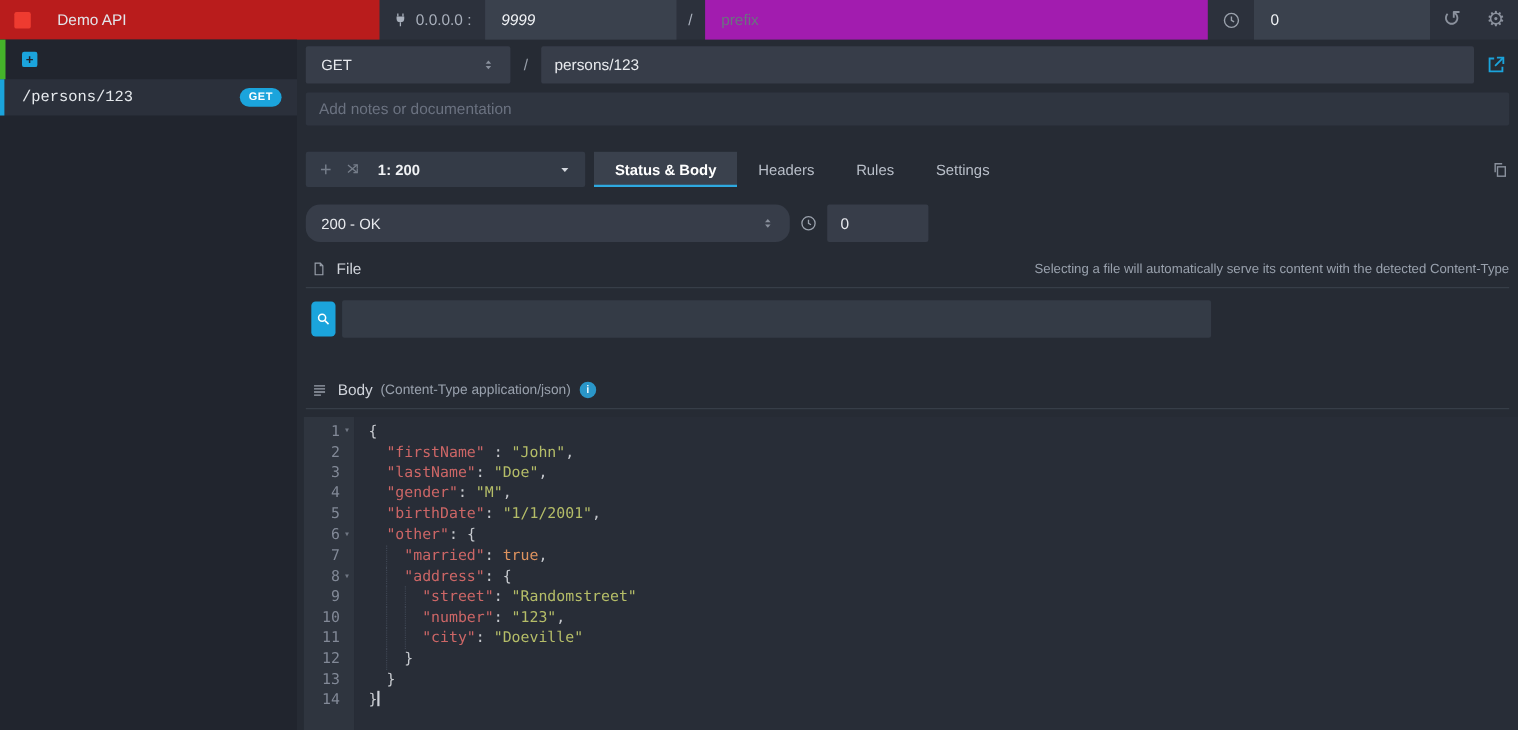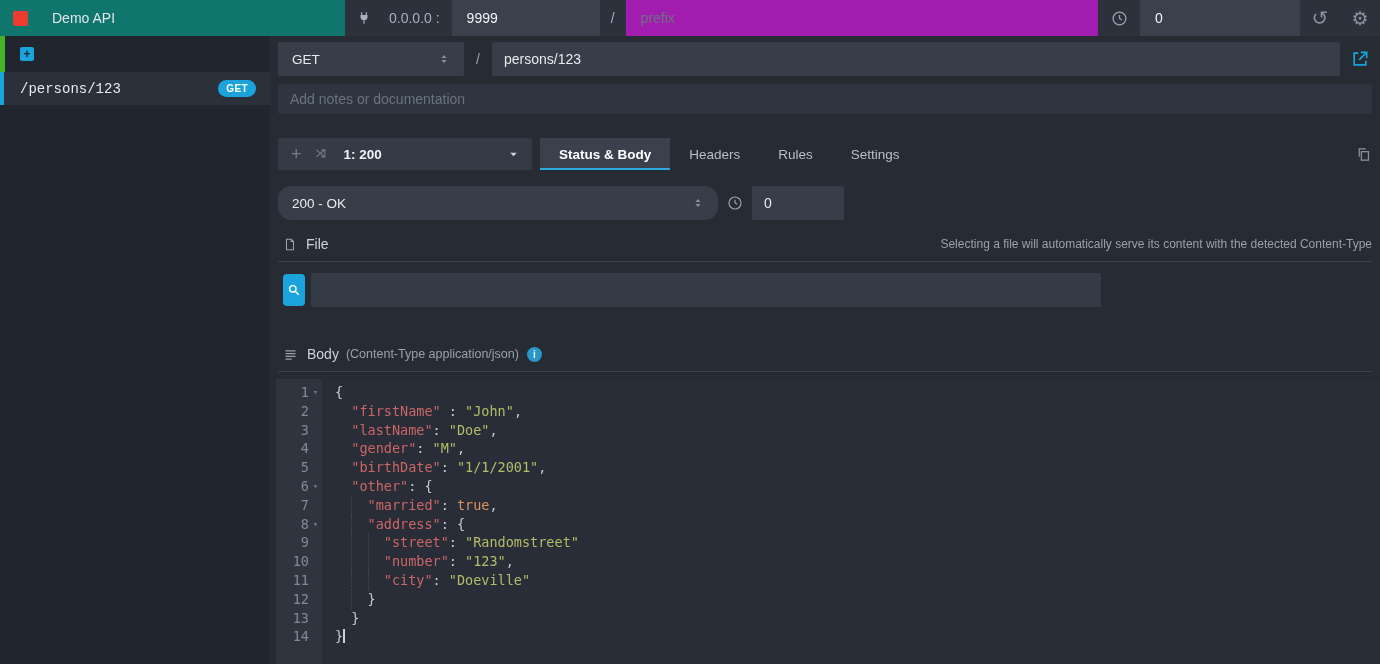--- a/index.html
+++ b/index.html
@@ -4,26 +4,26 @@
 <style>
   * { margin:0; padding:0; box-sizing:border-box; }
   html,body { width:1380px; height:664px; overflow:hidden; background:#262B34;
               font-family:"Liberation Sans", sans-serif; font-size:14px; color:#D0D4DA; }
   svg { display:block; }
   input { font-family:inherit; border:none; outline:none; }
   input::placeholder { color:#6B7280; }
 
   
   .topbar { height:36px; background:#2C313C; display:flex; align-items:stretch; }
-  .tb-title { width:345px; background:#0f766e; display:flex; align-items:center; padding-left:13px; flex-shrink:0; }
+  .tb-title { width:345px; background:#b91c1c; display:flex; align-items:center; padding-left:13px; flex-shrink:0; }
   .status-square { width:15px; height:15px; background:#EE3B30; border-radius:2px; }
   .tb-app-title { margin-left:24px; color:#E2E5EA; font-size:14px; }
-  .tb-host { display:flex; align-items:center; gap:18px; padding:0 12px; color:#A9B0BC; }
+  .tb-host { display:flex; align-items:center; gap:7px; padding:0 12px; color:#A9B0BC; }
   .tb-input { background:#3A414D; color:#F0F2F5; font-size:14px; padding:0 15px; height:36px; }
-  .tb-port { width:148px; }
+  .tb-port { width:174px;font-style:italic; }
   .tb-slash { width:26px; display:flex; align-items:center; justify-content:center; color:#A9B0BC; }
   .tb-prefix { flex:1; background:#a21caf; }
   .tb-clockwrap { width:42px; display:flex; align-items:center; justify-content:center; color:#9AA1AC; }
   .tb-latency { width:160px; }
   .tb-iconbtn { width:40px; display:flex; align-items:center; justify-content:center;
                 color:#8B919D; background:none; border:none; cursor:pointer; }
   .history-glyph { font-size:20px; line-height:1; }
   .gear-glyph { font-size:19px; line-height:1; }
 
   

